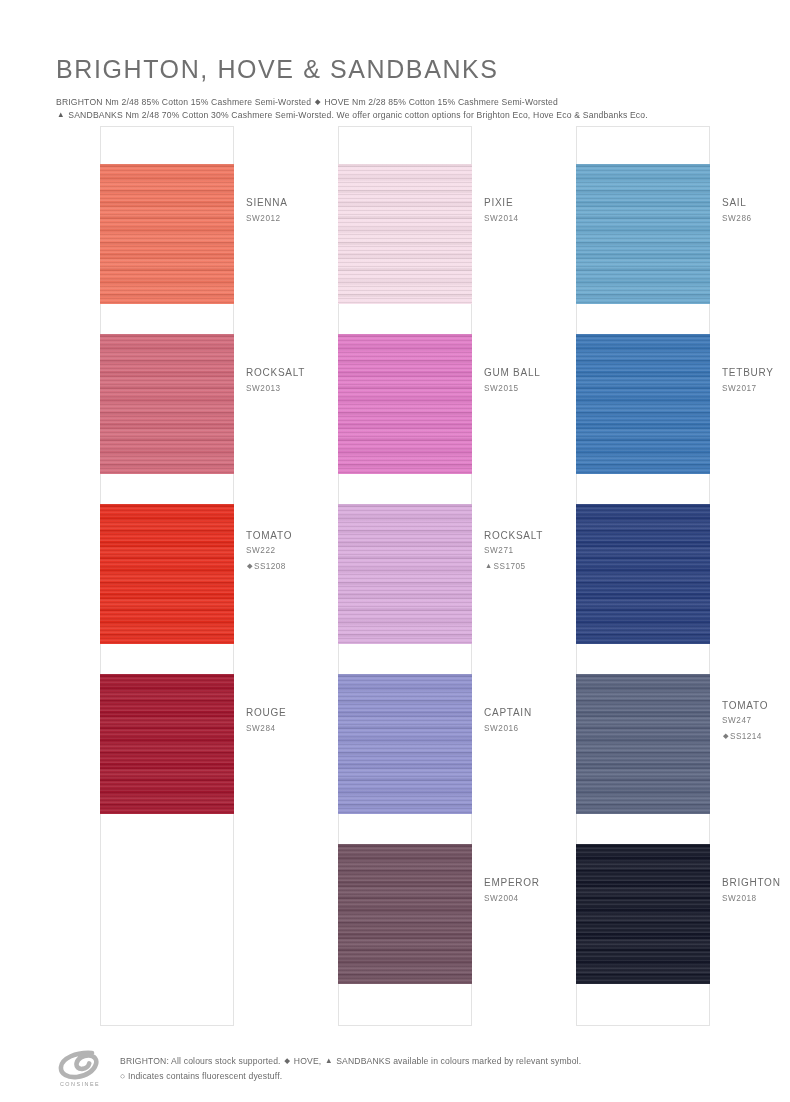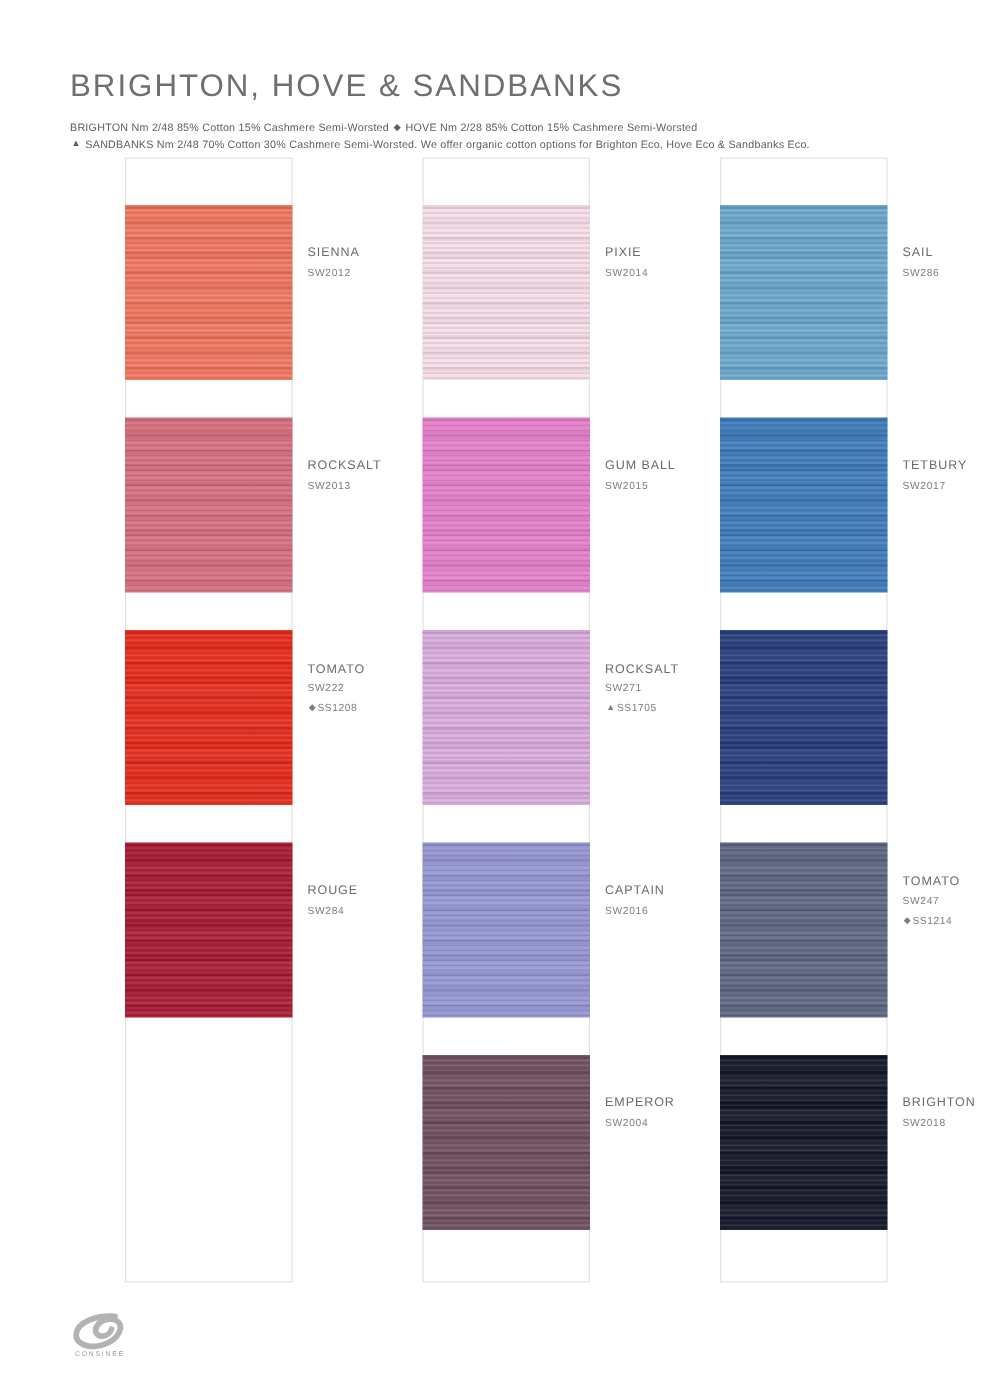--- a/index.html
+++ b/index.html
@@ -361,15 +361,25 @@
 
   </div>
 
   <div class="footer">
     <div class="logo">
       <svg class="logo-mark" width="48" height="30" viewBox="0 0 48 30">
         <path d="M36 3 C20 2 6 8 5 17 C4.2 24 12 28 21 27 C30 26 38 21 40 14 C41.4 9 38 5.6 33 5.4 C27 5.2 21.5 8.6 20.6 13.2 C19.9 16.8 22.6 19.2 26.2 18.9 C29.6 18.6 32.6 16.2 33.2 13.4" fill="none" stroke="#b3b3b3" stroke-width="4.6" stroke-linecap="round"></path>
       </svg>
       <div class="logo-word">CONSINEE</div>
     </div>
+    <div class="footer-text">
+      <div class="footer-line">
+        <span>BRIGHTON: All colours stock supported.</span>
+        <span class="sym">◆</span>
+        <span>HOVE,</span>
+        <span class="sym">▲</span>
+        <span>SANDBANKS available in colours marked by relevant symbol.</span>
+      </div>
+      <div class="footer-line">○ Indicates contains fluorescent dyestuff.</div>
+    </div>
   </div>
 
 </div>
 
 </body></html>

